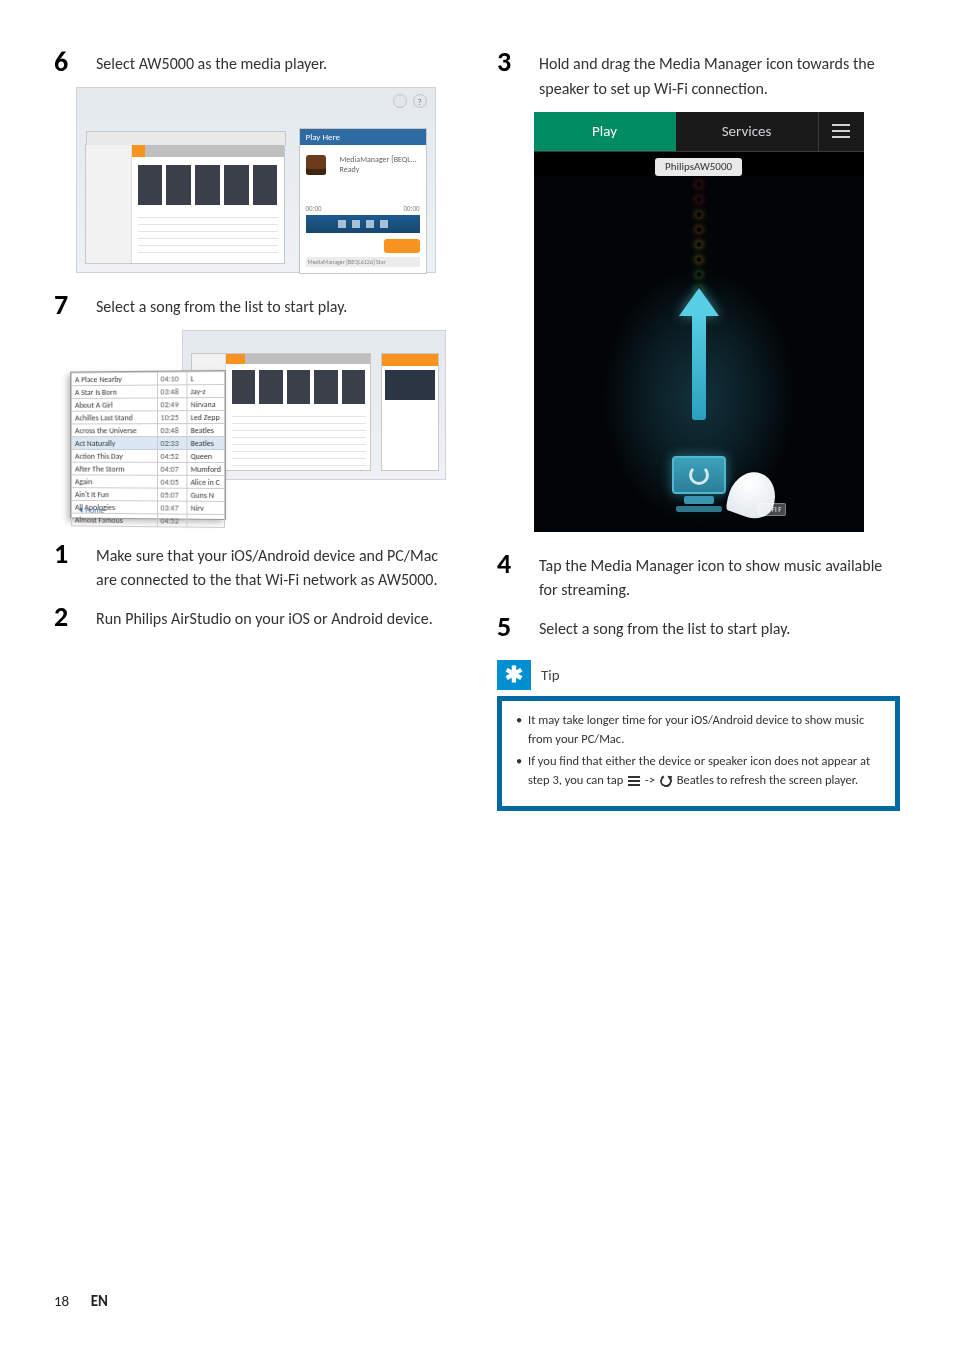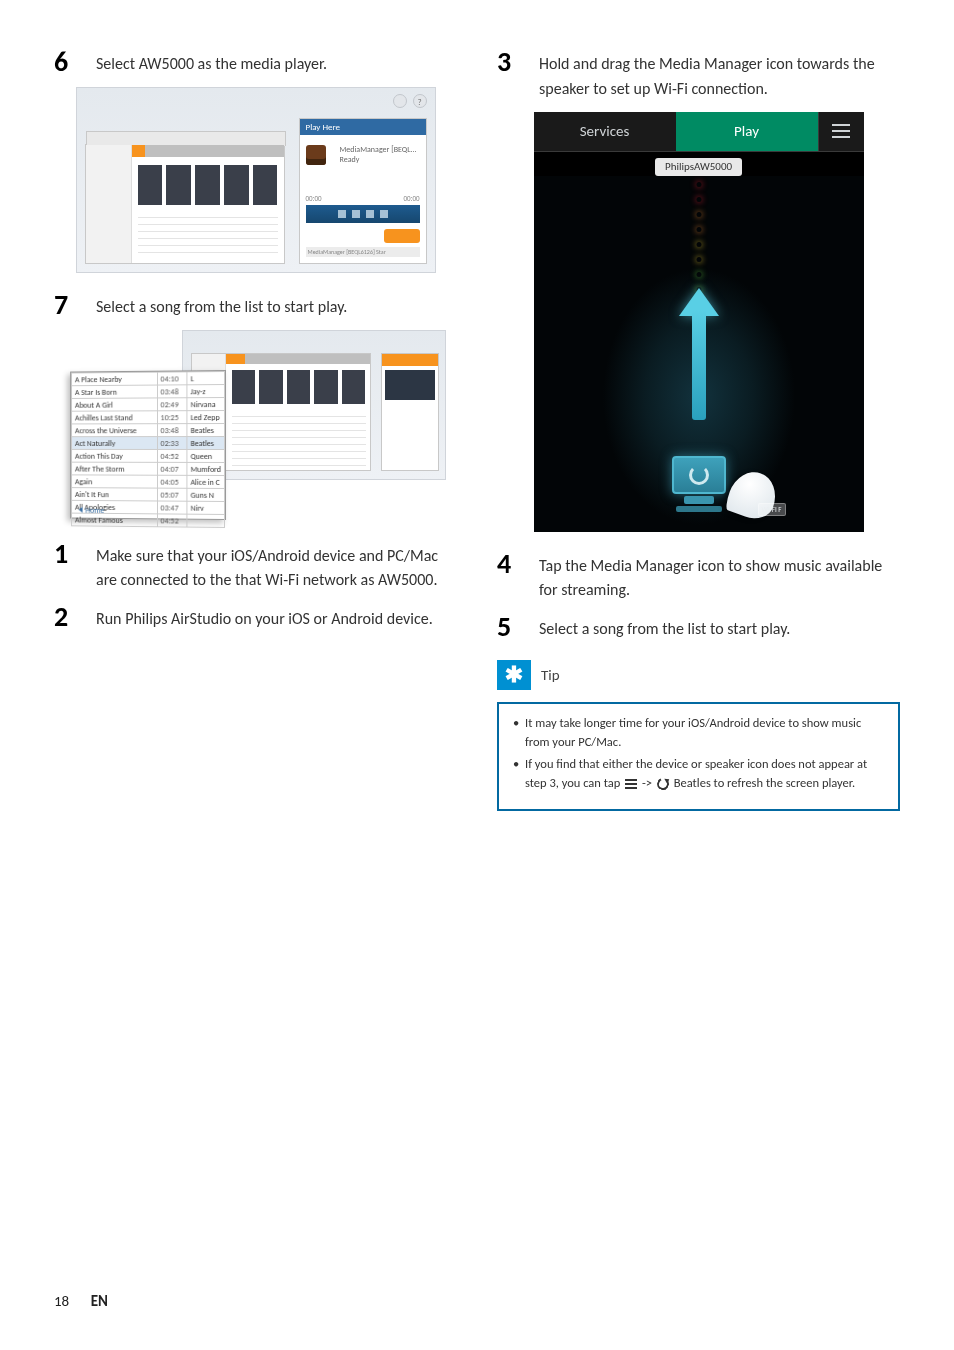--- a/index.html
+++ b/index.html
@@ -79,21 +79,21 @@
     position:absolute; left:52px; top:66px; right:6px; bottom:4px;
     background: repeating-linear-gradient(#fff,#fff 6px,#e4e4e4 6px,#e4e4e4 7px),
                 repeating-linear-gradient(90deg,#fff,#fff 30px,#e4e4e4 30px,#e4e4e4 31px);
   }
   .help-dots {
     position:absolute; top:6px; right:8px; display:flex; gap:6px;
   }
   .help-dots span { width:14px; height:14px; border-radius:50%; background:#e3e6ea;
     border:1px solid #c2c6cc; font-size:9px; text-align:center; line-height:13px; color:#777; }
   .fig6-right {
-    position:absolute; right:8px; top:30px; width:128px; height:146px;
+    position:absolute; right:8px; top:40px; width:128px; height:146px;
     background:#fff; border:1px solid #c8c8c8;
   }
   .fig6-playhere {
     position:absolute; left:0; top:0; right:0; height:16px;
     background:#2f6aa3; color:#fff; font-size:9px; padding:2px 6px;
   }
   .fig6-ready {
     position:absolute; top:22px; left:6px; right:6px; height:28px;
     display:flex; gap:14px; align-items:center;
   }
@@ -243,21 +243,21 @@
   .tip-header{
     display:flex; align-items:center; gap:10px; margin-top:18px; margin-bottom:0;
   }
   .tip-icon{
     width:34px;height:30px;background:#0090d2;
     display:flex;align-items:center;justify-content:center;
     color:#fff; font-size:22px; font-weight:bold;
   }
   .tip-label{ font-size:15px; color:#444; }
   .tip-box{
-    border:2px solid #0369a1; padding:10px 10px 12px 14px; margin-top:12px;
+    border:5px solid #0369a1; padding:10px 10px 12px 14px; margin-top:6px;
     font-size:12.5px; line-height:1.5; color:#333;
   }
   .tip-box ul{ list-style:none; }
   .tip-box li{ position:relative; padding-left:12px; margin-bottom:4px;}
   .tip-box li::before{ content:"•"; position:absolute; left:0; top:0;}
   .inline-hamb{
     display:inline-flex; flex-direction:column; justify-content:space-between;
     width:12px; height:10px; vertical-align:middle; margin:0 2px;
   }
   .inline-hamb span{height:2px;background:#333;width:100%;}
@@ -447,22 +447,22 @@
   <div class="col">
 
     <div class="step">
       <div class="step-num">3</div>
       <div class="step-text">Hold and drag the Media Manager icon towards the speaker to set up Wi-Fi connection.</div>
     </div>
 
     <div class="fig">
       <div class="phone-fig">
         <div class="phone-tabs">
+          <div class="phone-tab active">Play</div>
           <div class="phone-tab">Services</div>
-          <div class="phone-tab active">Play</div>
           <div class="phone-menu">
             <div class="hamburger">
                 <span></span>
                 <span></span>
                 <span></span>
               </div>
           </div>
         </div>
         <div style="text-align:center">
           <div class="media-pill">PhilipsAW5000</div>

